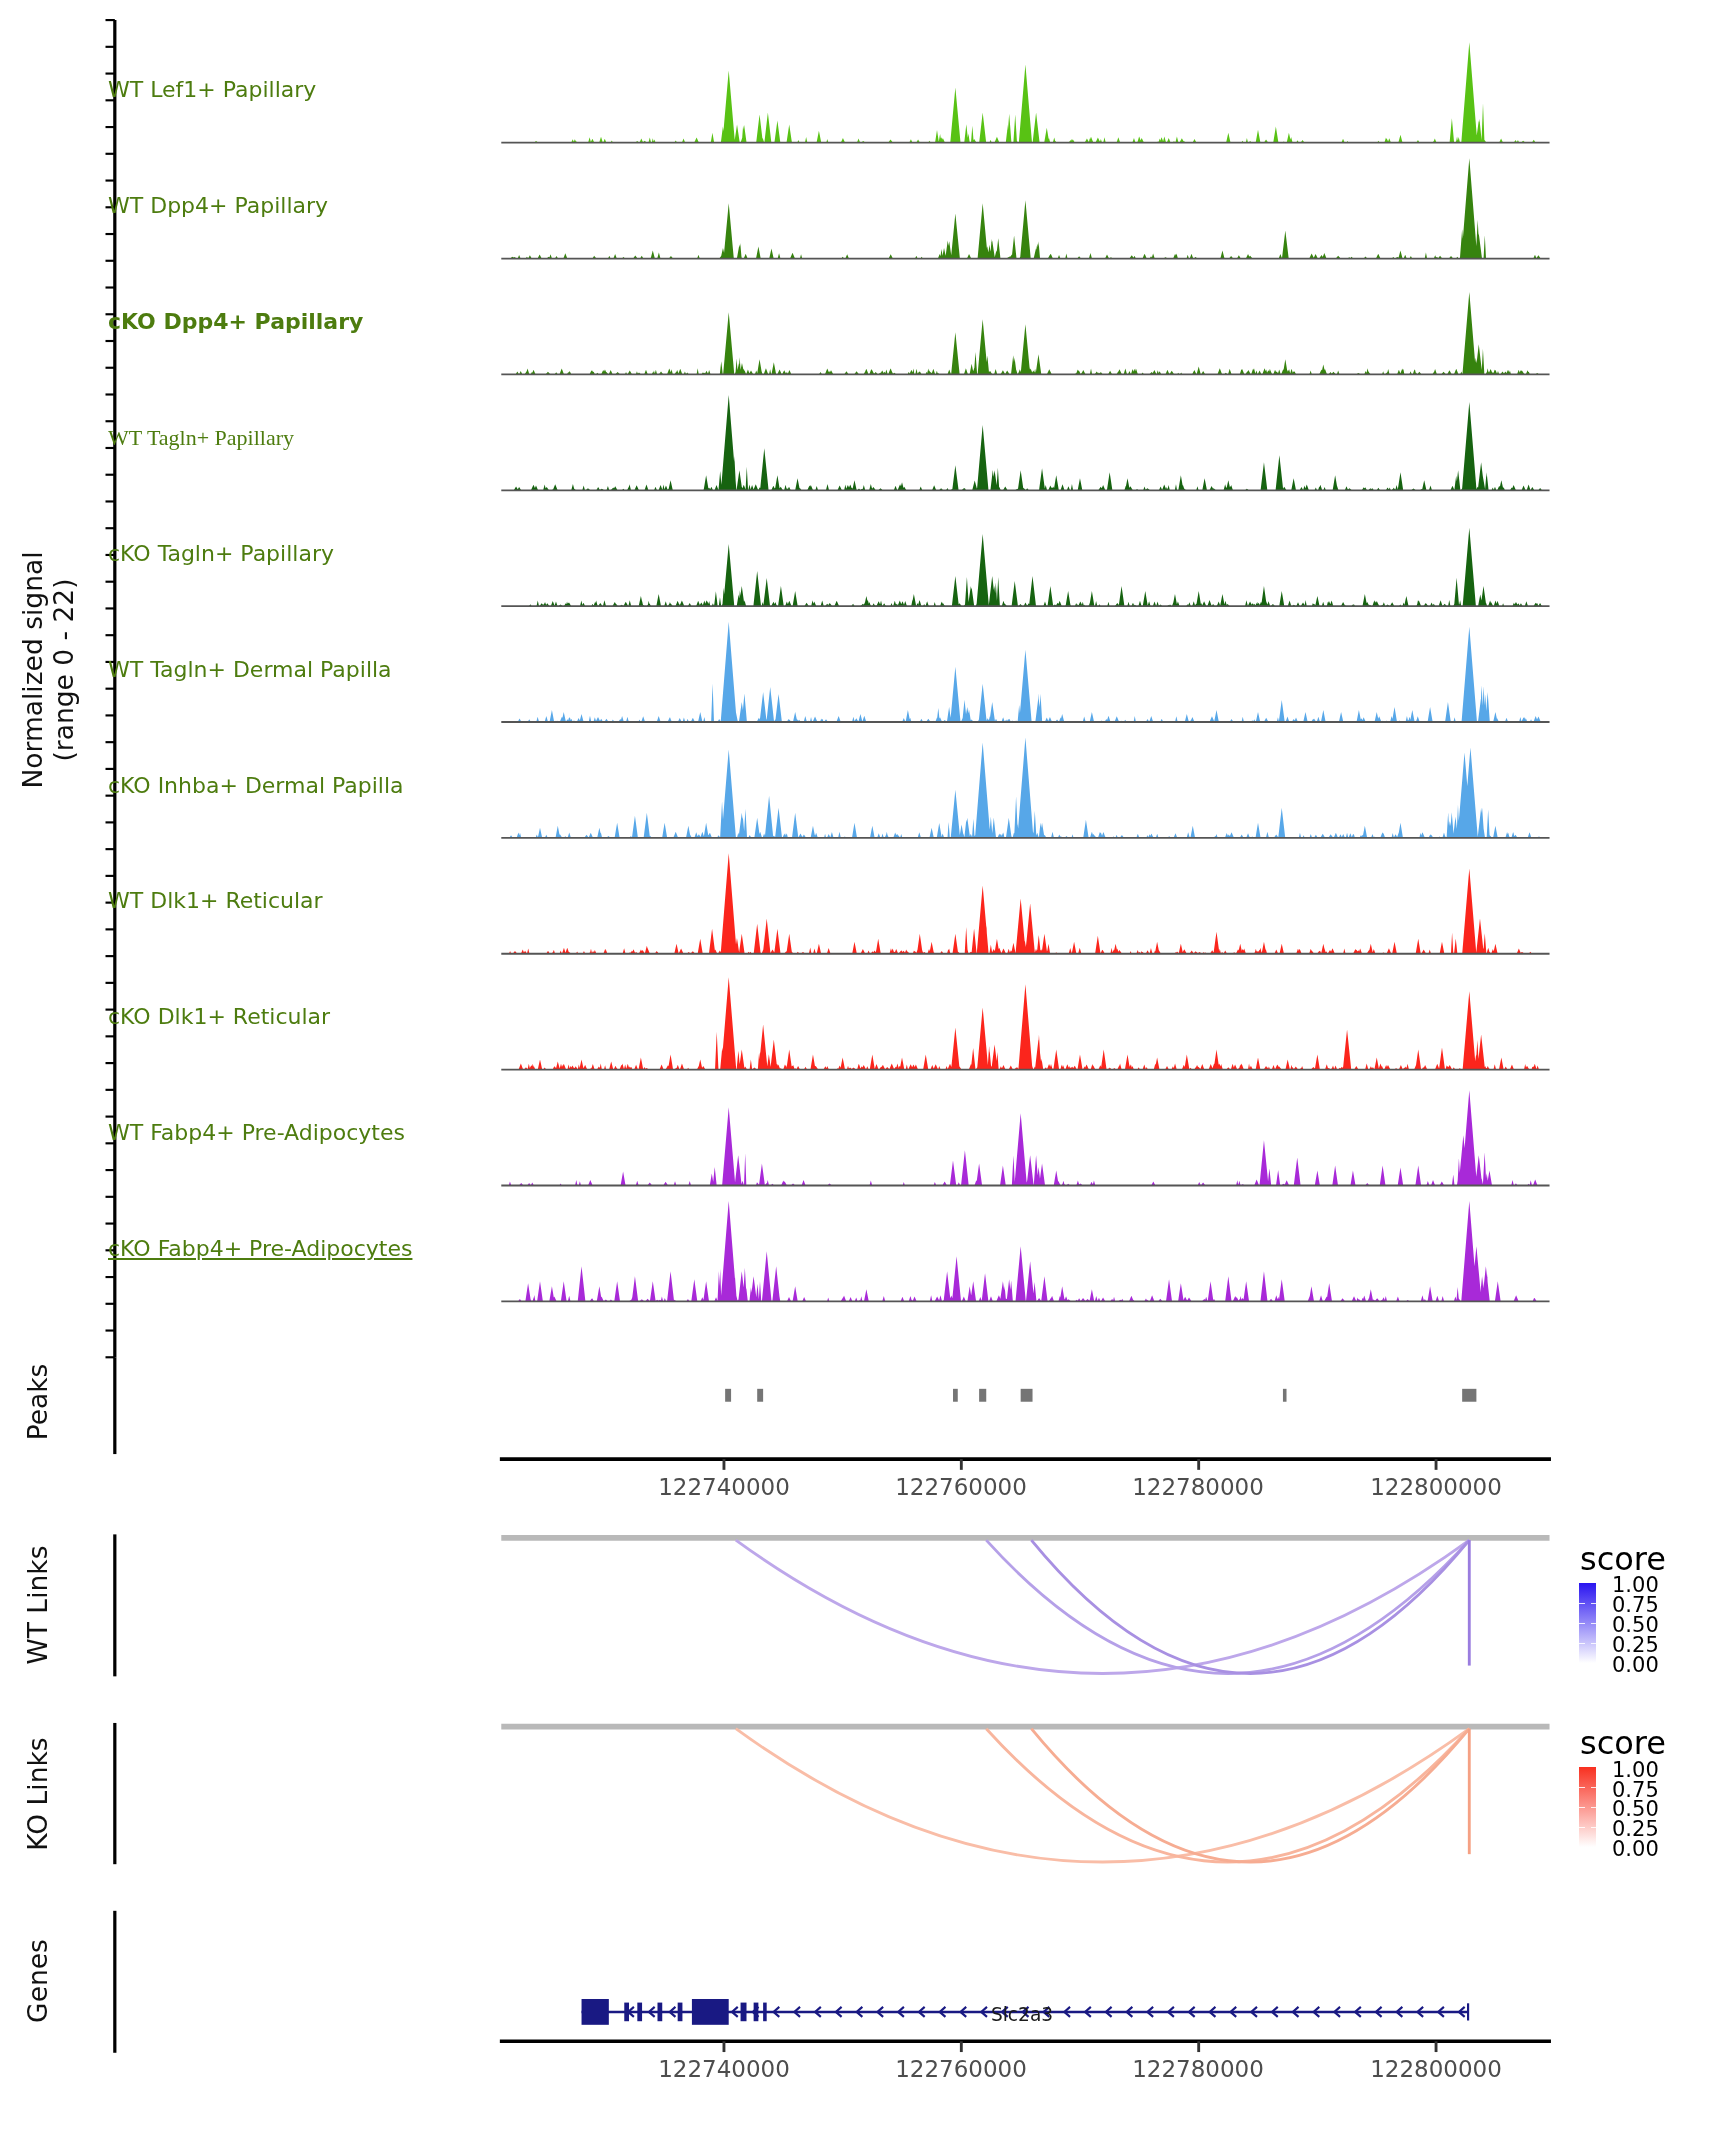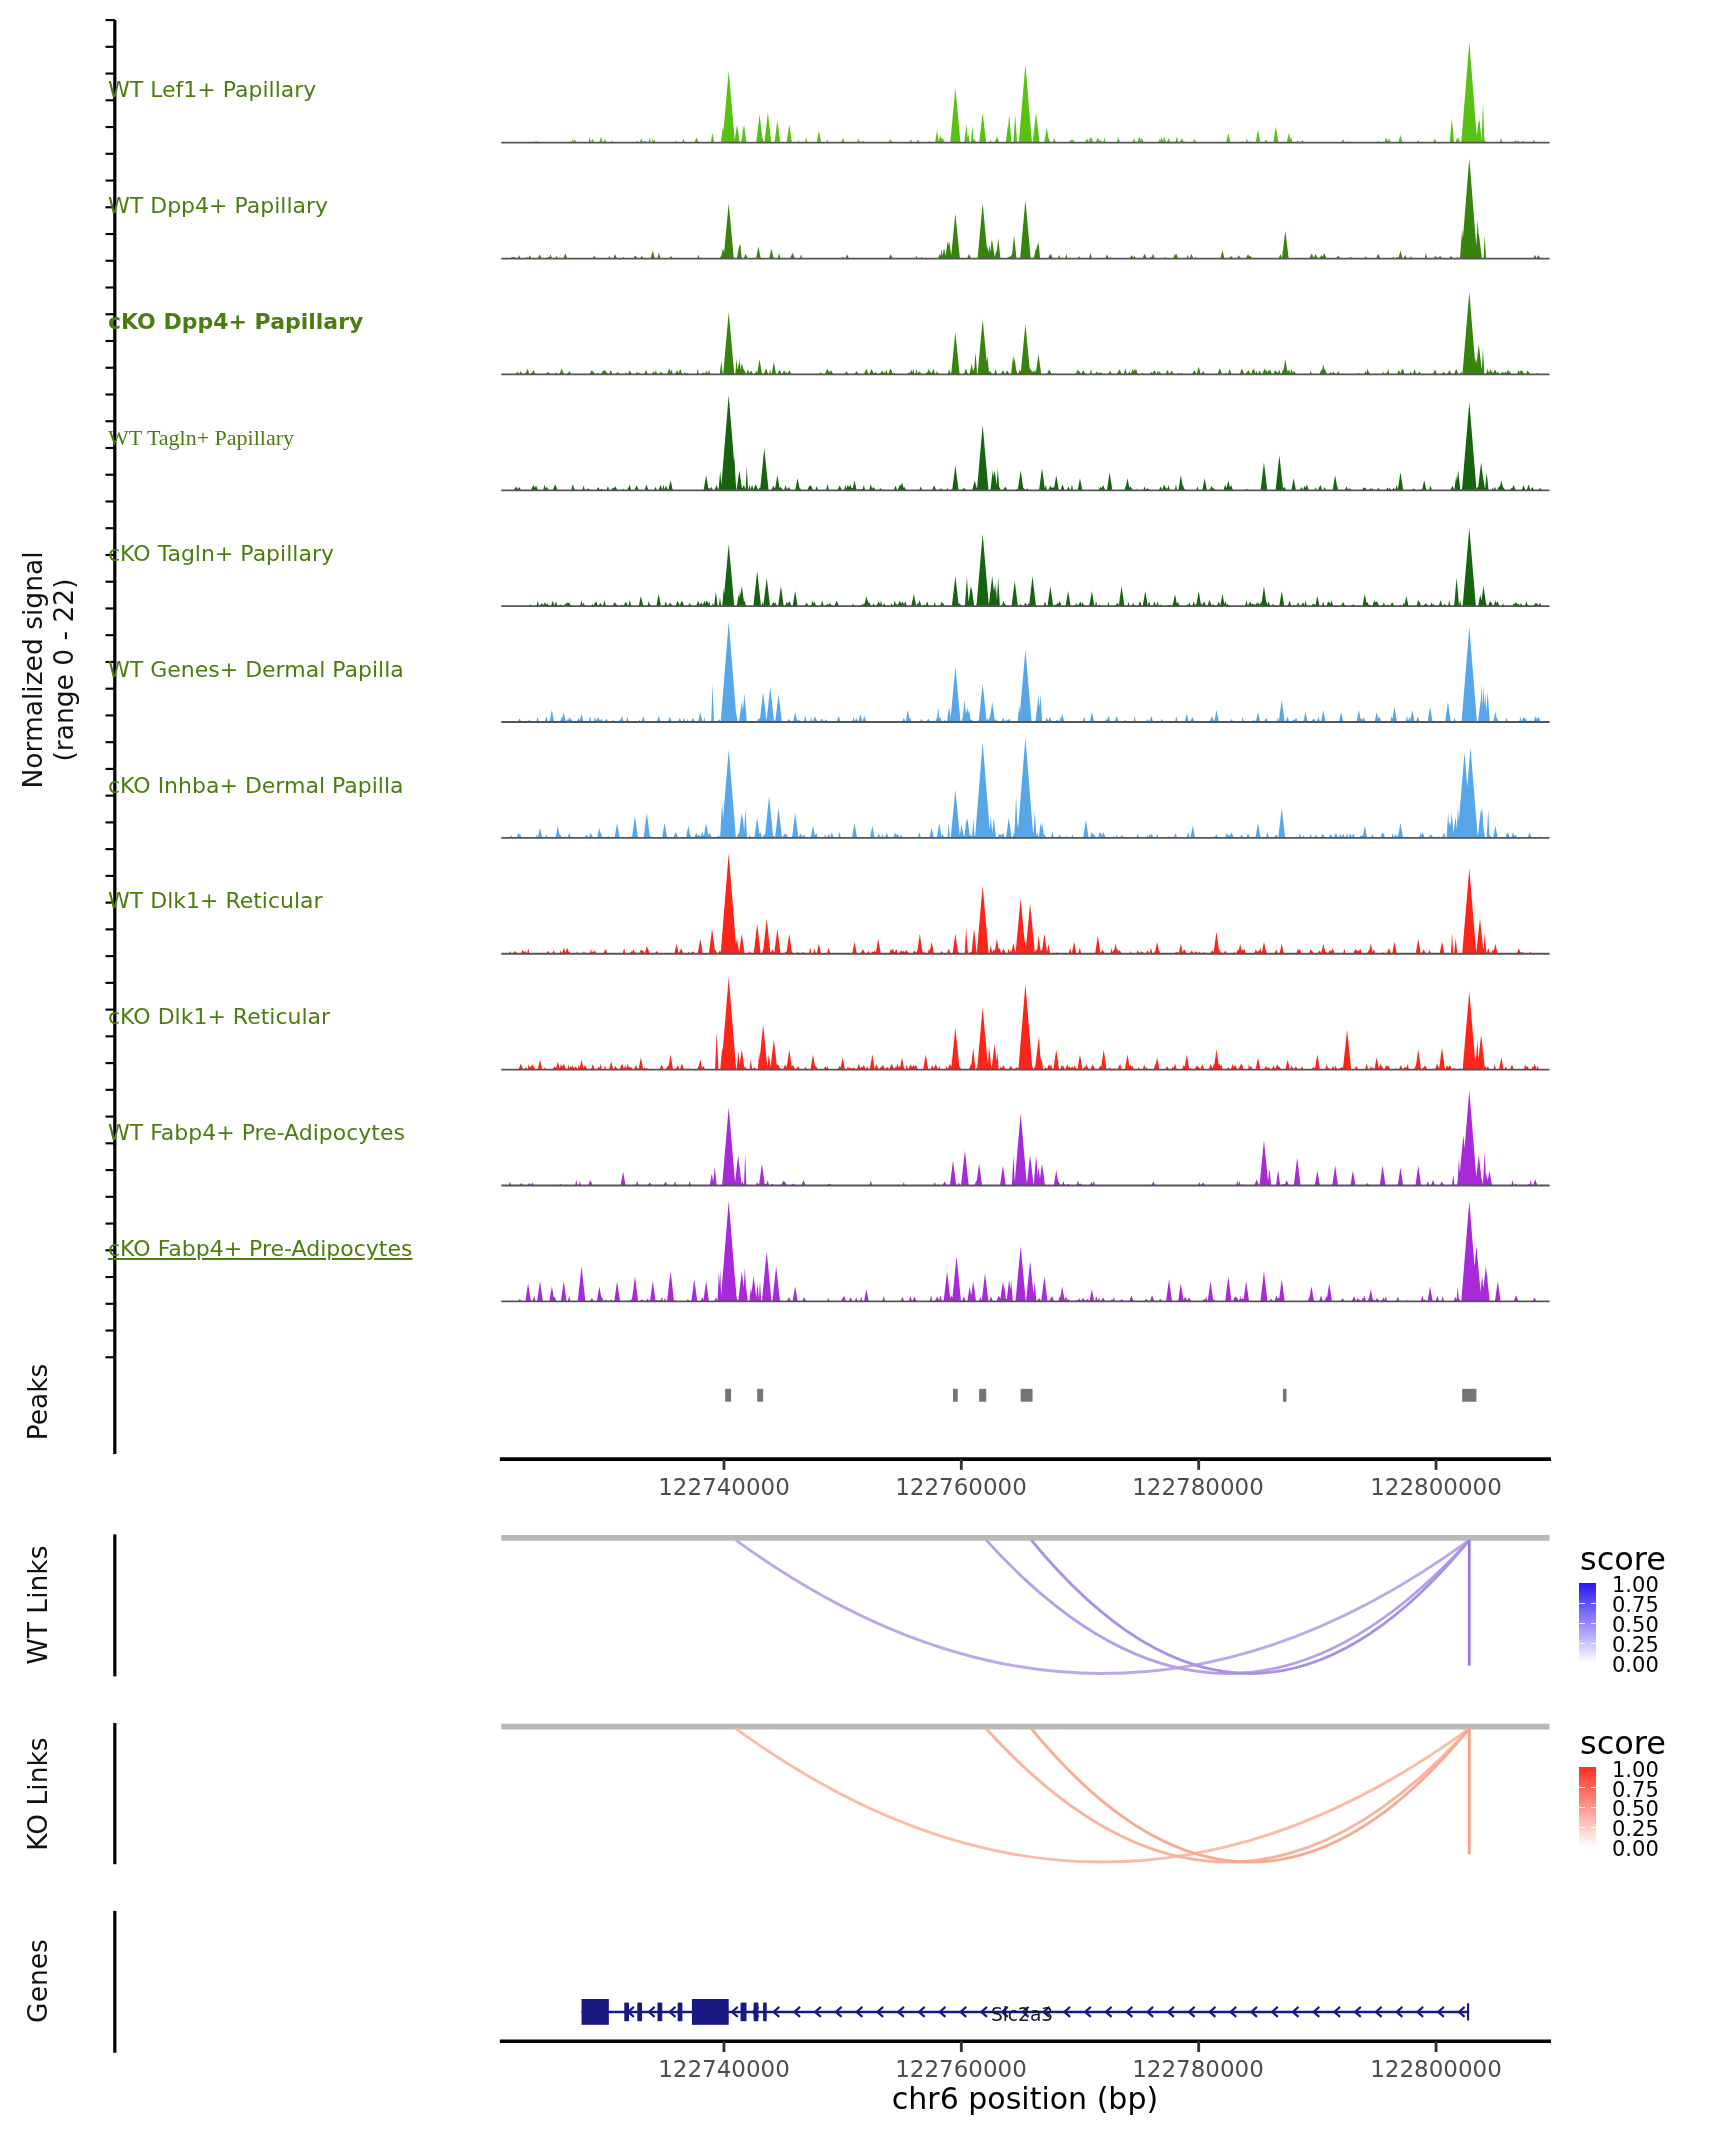--- a/index.html
+++ b/index.html
@@ -186,21 +186,21 @@
   <div class="lab rot sectionlab" style="left:37px;top:1605px;">WT Links</div>
   <div class="lab rot sectionlab" style="left:37px;top:1794px;">KO Links</div>
   <div class="lab rot sectionlab" style="left:37px;top:1981px;">Genes</div>
 
   <div id="track-labels">
       <div class="tracklab" style="top: 77px;">WT Lef1+ Papillary</div>
       <div class="tracklab" style="top: 193px;">WT Dpp4+ Papillary</div>
       <div class="tracklab" style="top: 309px; font-weight: bold;">cKO Dpp4+ Papillary</div>
       <div class="tracklab" style="top: 425px; font-family: Liberation Serif, serif;">WT Tagln+ Papillary</div>
       <div class="tracklab" style="top: 541px;">cKO Tagln+ Papillary</div>
-      <div class="tracklab" style="top: 657px;">WT Genes+ Dermal Papilla</div>
+      <div class="tracklab" style="top: 657px;">WT Tagln+ Dermal Papilla</div>
       <div class="tracklab" style="top: 773px;">cKO Inhba+ Dermal Papilla</div>
       <div class="tracklab" style="top: 888px;">WT Dlk1+ Reticular</div>
       <div class="tracklab" style="top: 1004px;">cKO Dlk1+ Reticular</div>
       <div class="tracklab" style="top: 1120px;">WT Fabp4+ Pre-Adipocytes</div>
       <div class="tracklab" style="top: 1236px; text-decoration: underline;">cKO Fabp4+ Pre-Adipocytes</div>
     </div>
   <div id="tick-labels-1">
       <div class="ticklab" style="left: 631px; top: 1474px;">122740000</div>
       <div class="ticklab" style="left: 868px; top: 1474px;">122760000</div>
       <div class="ticklab" style="left: 1105px; top: 1474px;">122780000</div>
@@ -241,15 +241,14 @@
     </div>
   <div id="ko-legend-labels">
       <div class="legend-val" style="left: 1612px; top: 1759px;">1.00</div>
       <div class="legend-val" style="left: 1612px; top: 1779px;">0.75</div>
       <div class="legend-val" style="left: 1612px; top: 1798px;">0.50</div>
       <div class="legend-val" style="left: 1612px; top: 1818px;">0.25</div>
       <div class="legend-val" style="left: 1612px; top: 1838px;">0.00</div>
     </div>
 
   <div id="gene-name" style="left:929px;top:1959px;margin-top:45px;">Slc2a3</div>
-  <div id="xlabel">chr6 position (bp)</div>
 </div>
 
 
 </body></html>

